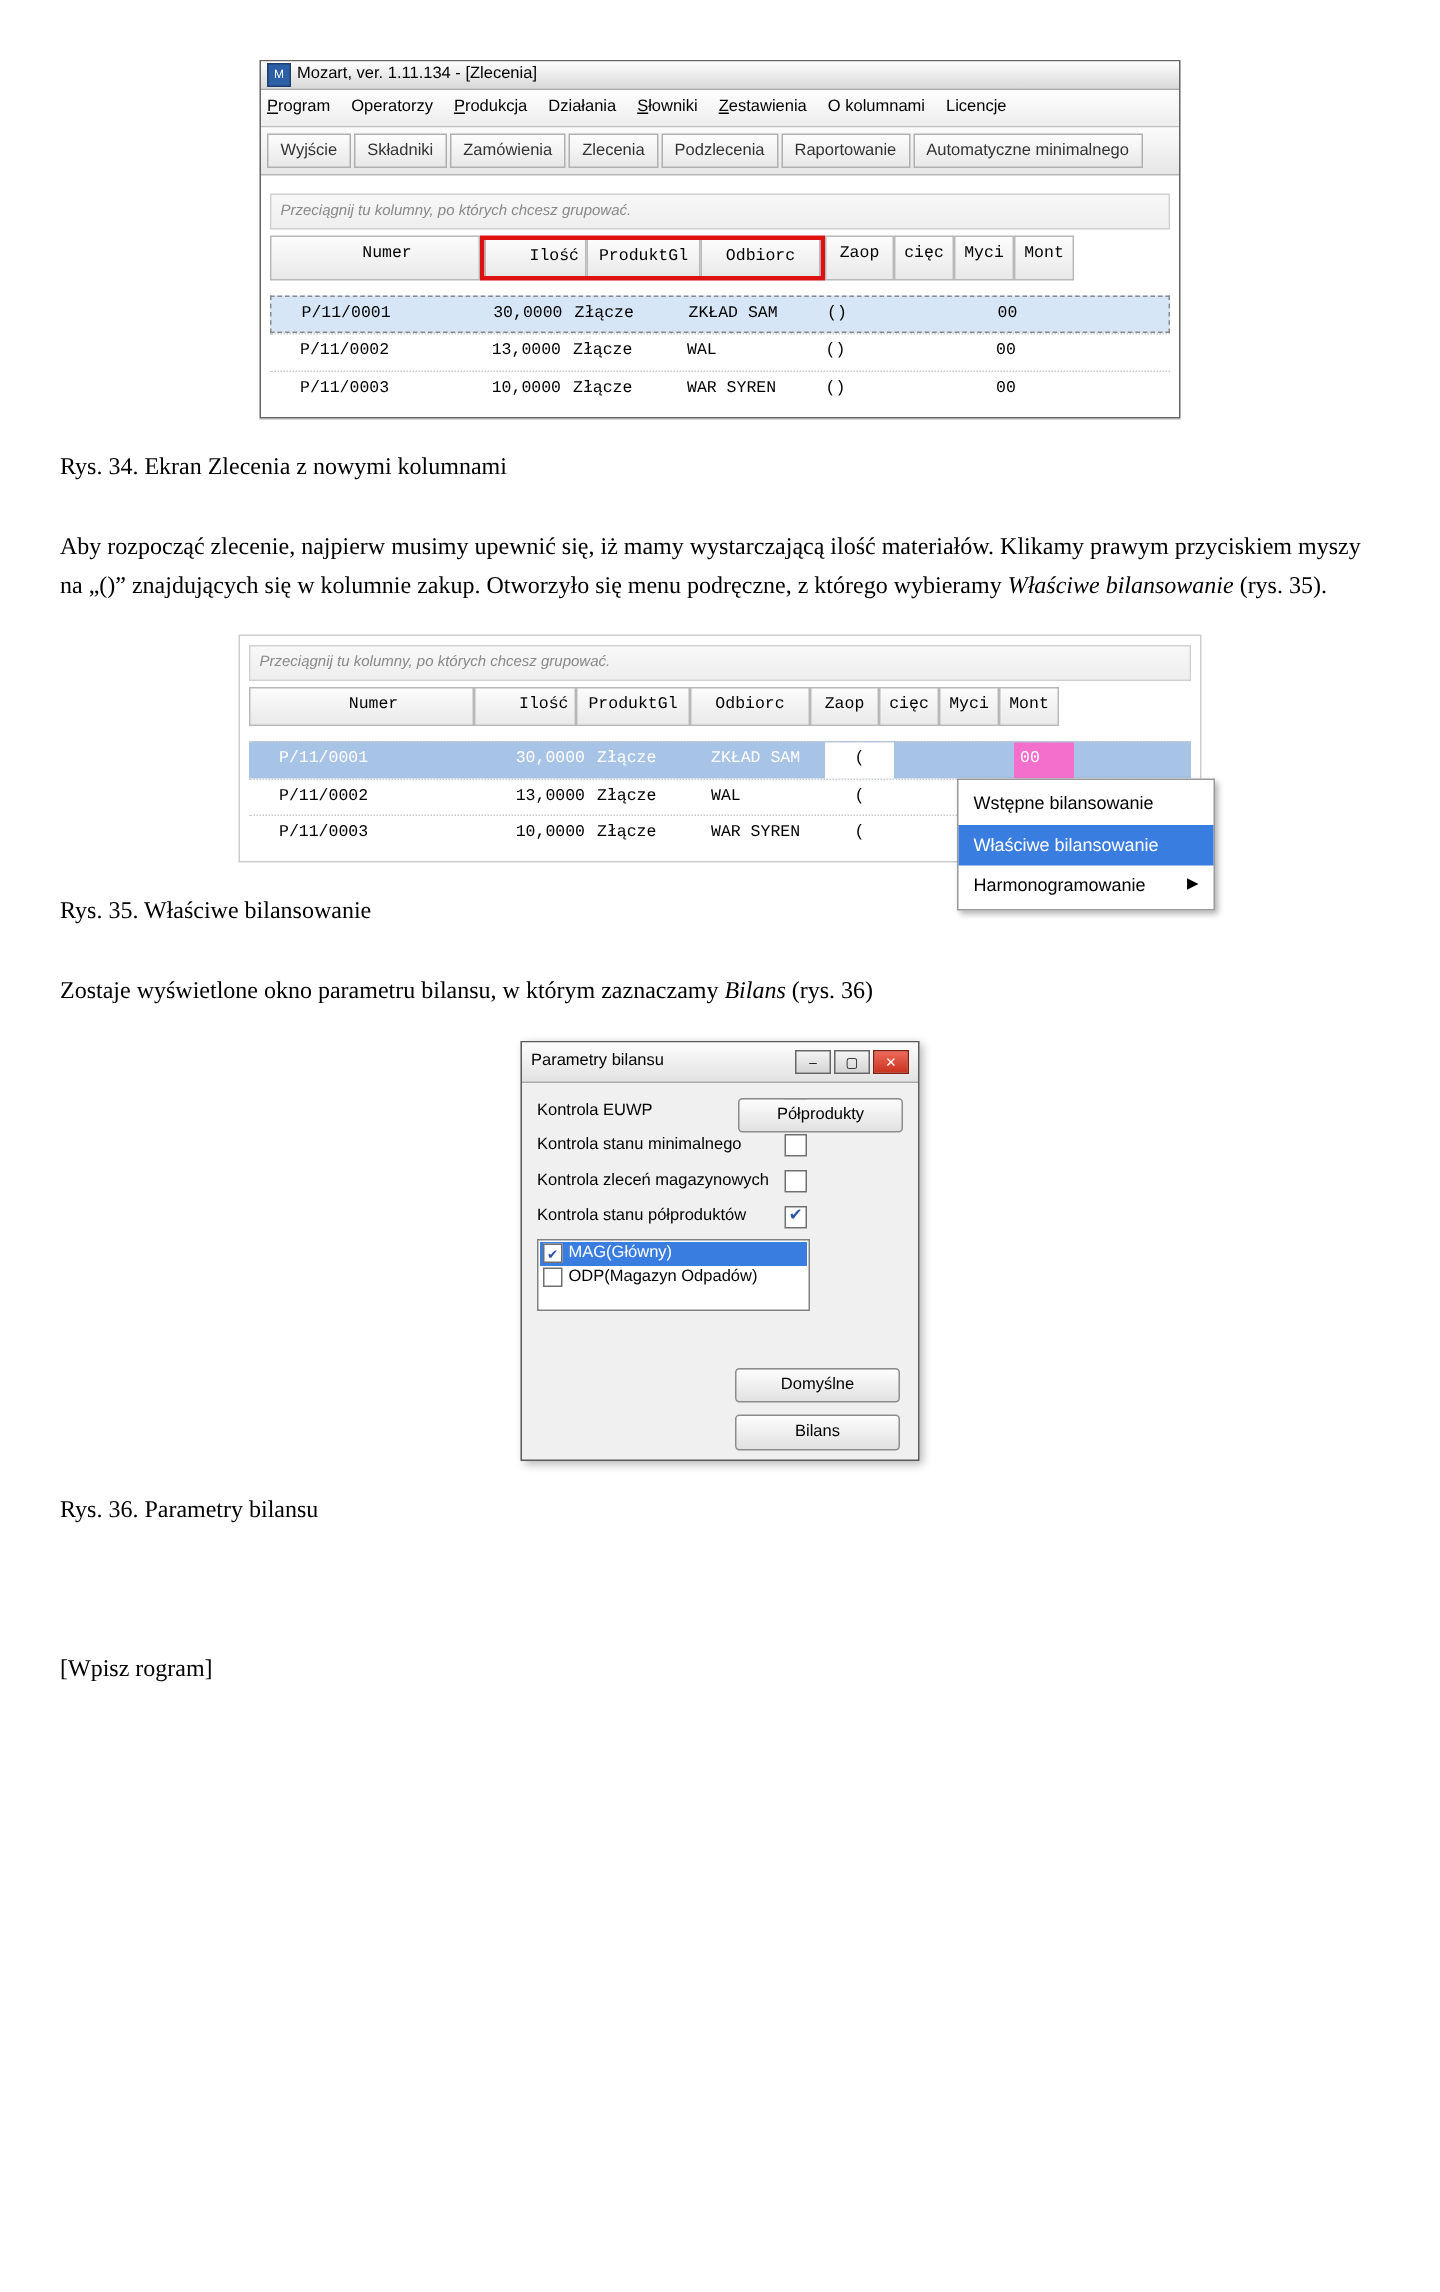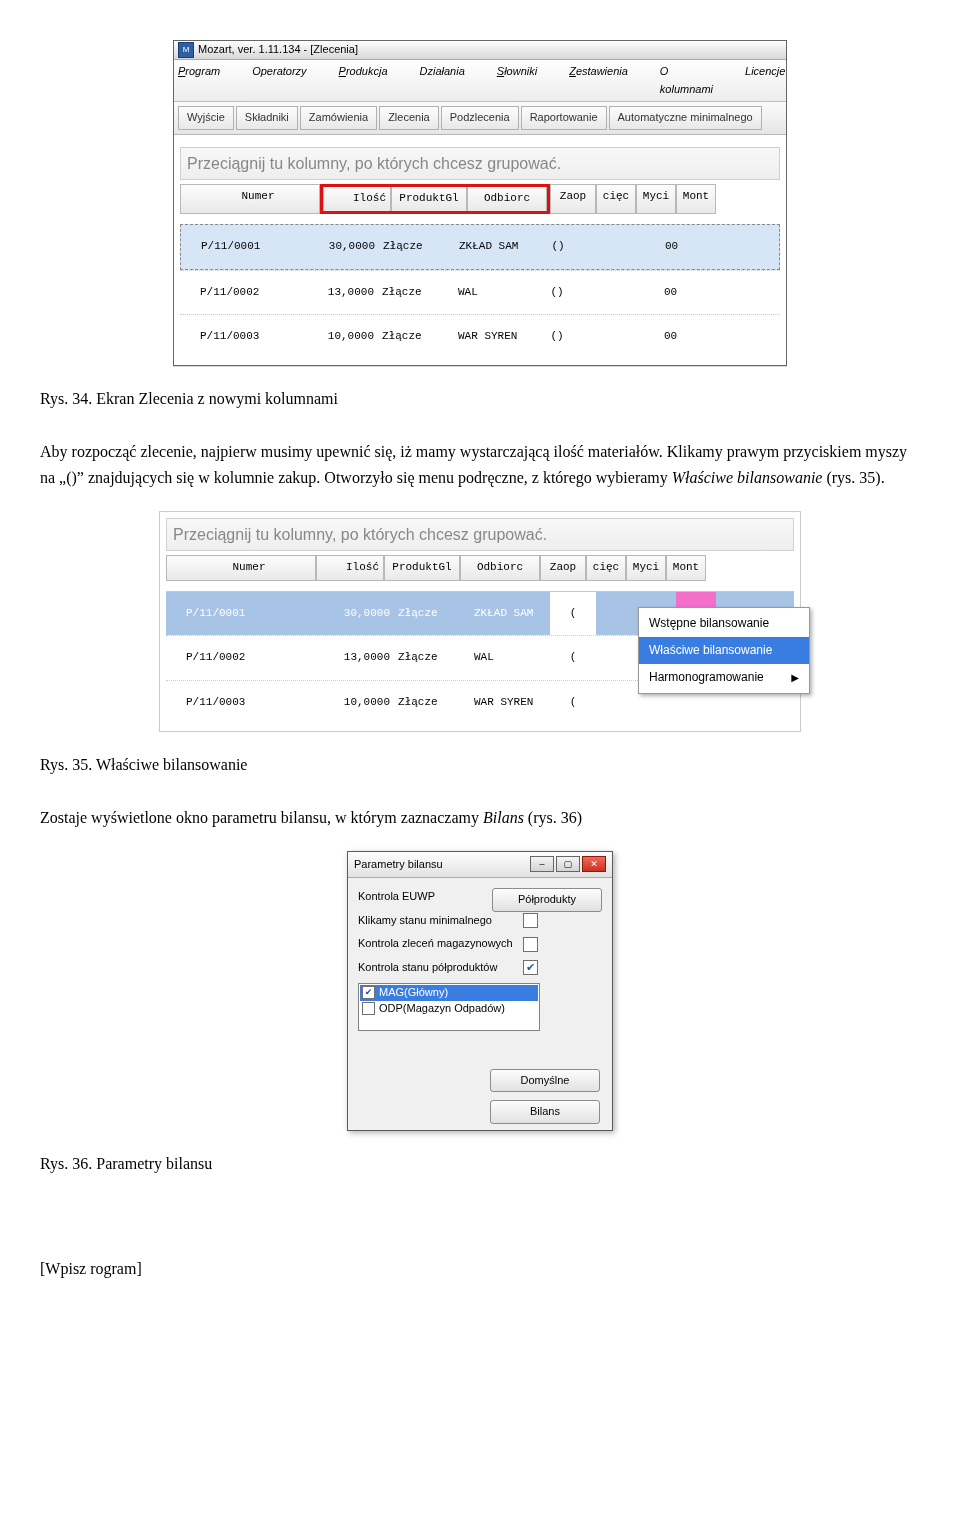--- a/index.html
+++ b/index.html
@@ -41,22 +41,21 @@
   }
   .title-bar .app-icon {
     width: 14px; height: 14px; background:#2c5fa5; border:1px solid #1d3e6e; margin-right:4px;
     font-size:8px; color:#fff; display:flex; align-items:center; justify-content:center;
   }
   .menu-bar {
     background: linear-gradient(#fefefe, #ededed);
     border-bottom: 1px solid #c0c0c0;
     padding: 3px 4px;
     display: flex;
-    gap: 32px;
-    font-style: italic;
+    gap: 14px;
   }
   .menu-bar span u { text-decoration: underline; }
   .toolbar {
     background: linear-gradient(#fbfbfb, #e6e6e6);
     border-bottom: 1px solid #b8b8b8;
     padding: 4px 4px;
     display: flex;
     gap: 2px;
   }
   .tab-btn {
@@ -65,21 +64,22 @@
     padding: 2px 8px;
     color: #333;
     font-size: 11px;
   }
   .group-bar {
     background: linear-gradient(#f8f8f8, #eeeeee);
     border: 1px solid #d0d0d0;
     margin: 12px 6px 4px 6px;
     padding: 3px 6px;
     color: #888;
-    font-size: 16px;
+    font-style: italic;
+    font-size: 10px;
   }
   .grid-hdr {
     display: flex;
     margin: 4px 6px 0 6px;
   }
   .hdr-cell {
     background: linear-gradient(#fcfcfc, #e9e9e9);
     border: 1px solid #b8b8b8;
     padding: 3px 4px;
     text-align: center;
@@ -95,21 +95,21 @@
   }
   .red-box .hdr-cell { border-top:0; border-bottom:0; }
   .grid-body { margin: 10px 6px 6px 6px; }
   .grid-row {
     display: flex;
     font-family: "Courier New", monospace;
     font-size: 11px;
     border-top: 1px dotted #ccc;
   }
   .grid-row.first { border:1px dashed #888; background: #d7e6f7; }
-  .cell { padding: 13px 4px; box-sizing: border-box; white-space: nowrap; overflow: hidden; }
+  .cell { padding: 3px 4px; box-sizing: border-box; white-space: nowrap; overflow: hidden; }
 
   .c-num { width: 130px; padding-left: 20px;}
   .c-il  { width: 68px; text-align:right; }
   .c-pr  { width: 76px; }
   .c-od  { width: 80px; }
   .c-za  { width: 46px; text-align:center;}
   .c-ci  { width: 40px; }
   .c-my  { width: 40px; }
   .c-mo  { width: 40px; }
 
@@ -353,21 +353,21 @@
       </div>
     </div>
     <div class="dlg-body">
       <div class="dlg-btn polprod">Półprodukty</div>
 
       <div class="fldrow">
         <span>Kontrola EUWP</span>
         <span class="chk"></span>
       </div>
       <div class="fldrow">
-        <span>Klikamy stanu minimalnego</span>
+        <span>Kontrola stanu minimalnego</span>
         <span class="chk"></span>
       </div>
       <div class="fldrow">
         <span>Kontrola zleceń magazynowych</span>
         <span class="chk"></span>
       </div>
       <div class="fldrow">
         <span>Kontrola stanu półproduktów</span>
         <span class="chk">✔</span>
       </div>

